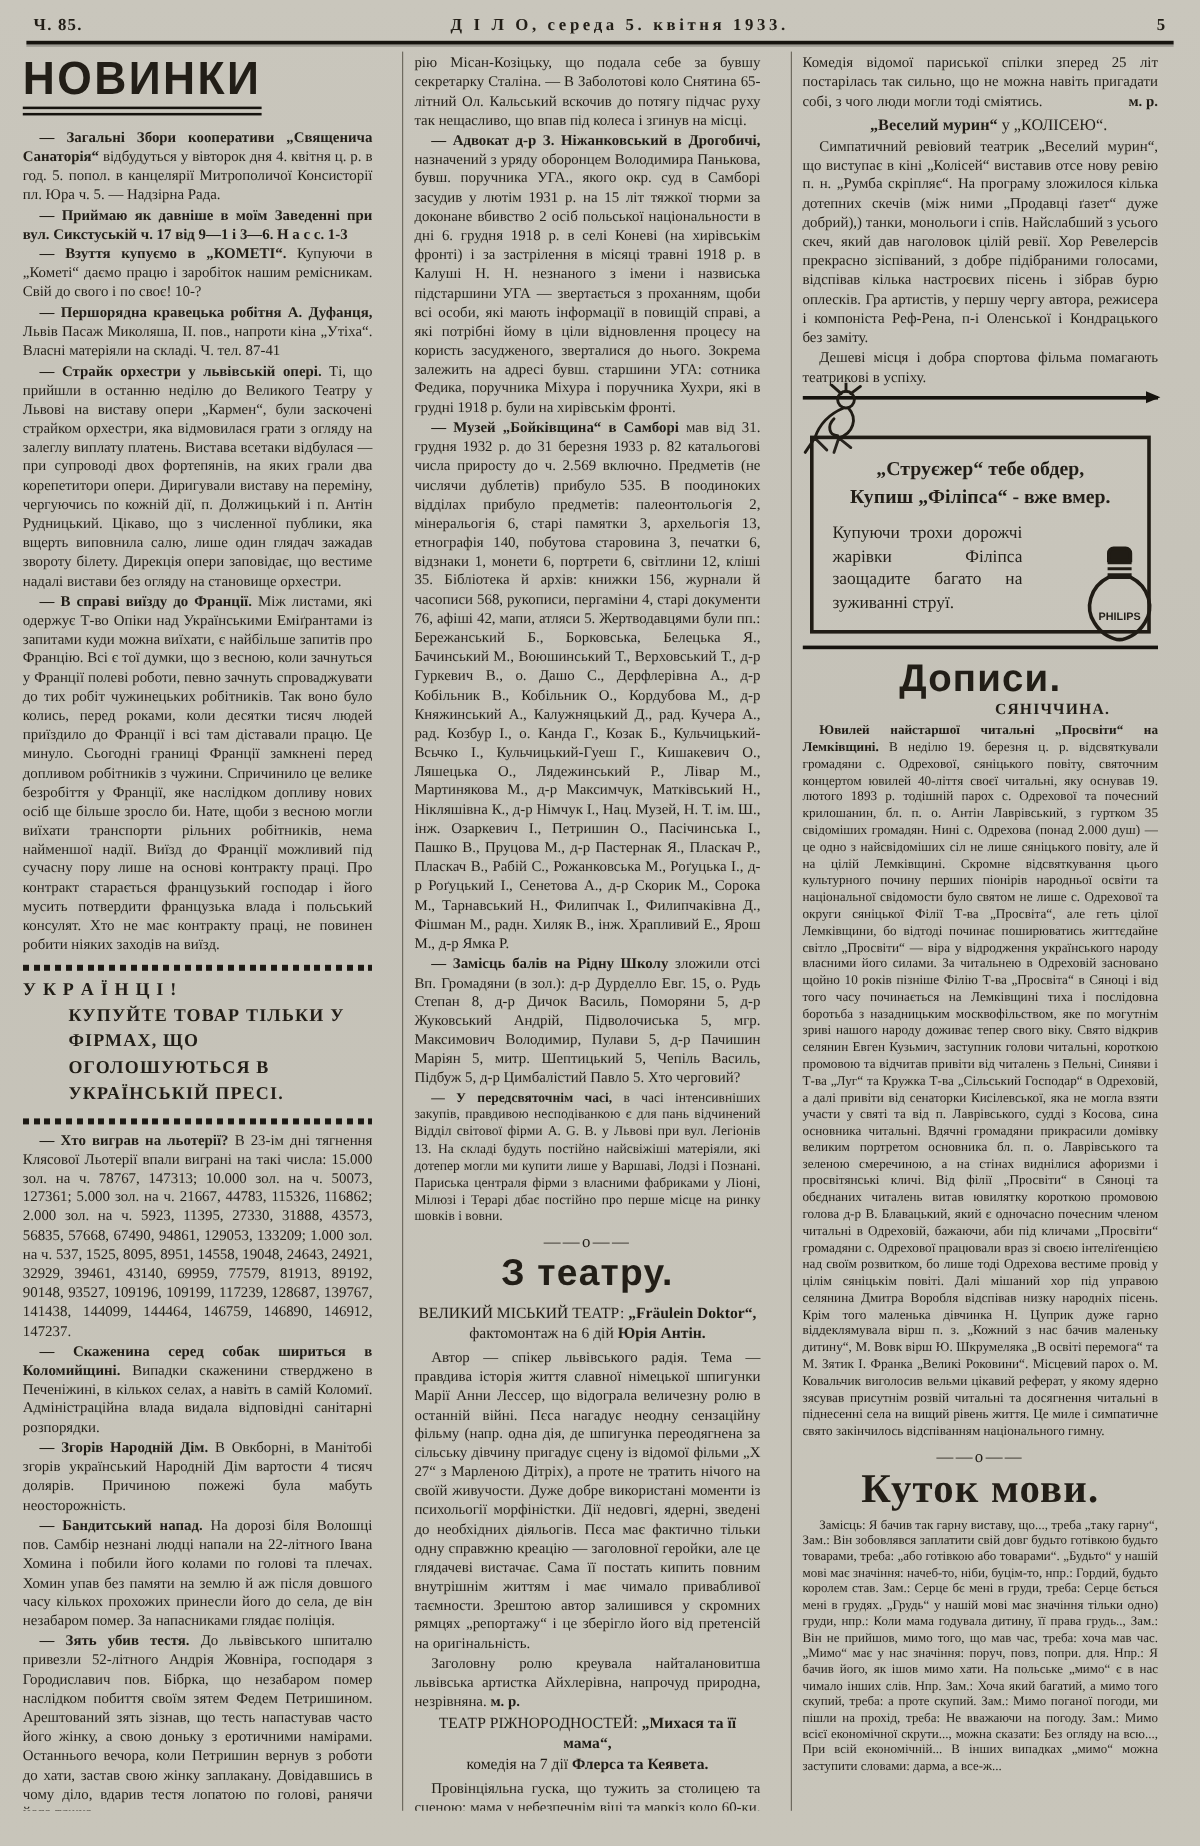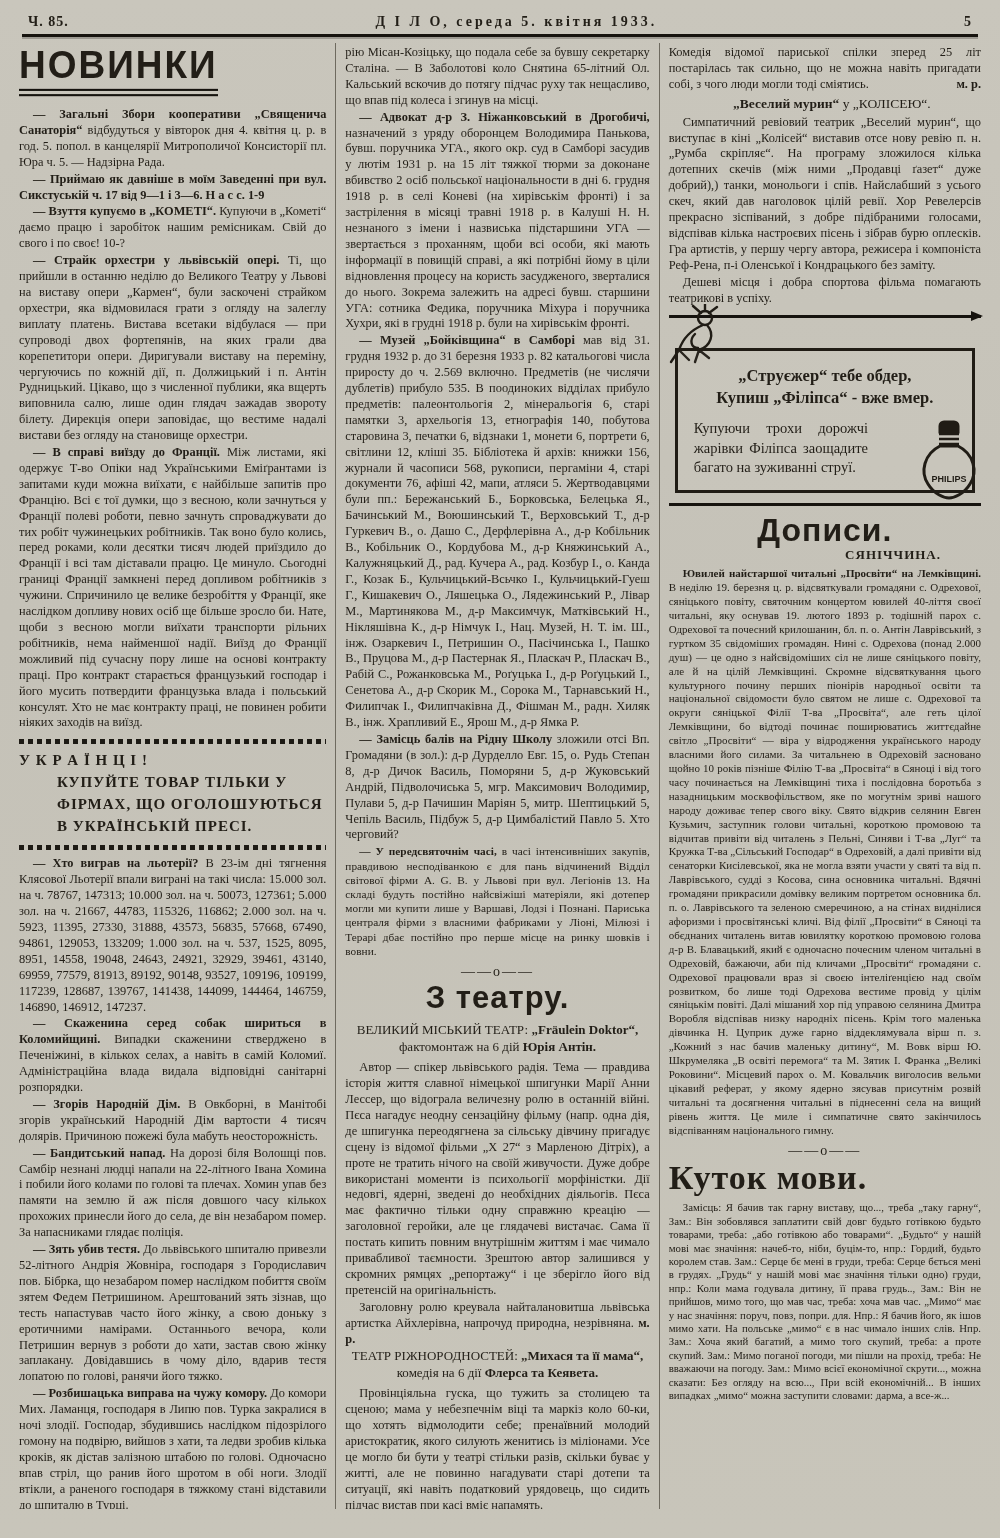--- a/index.html
+++ b/index.html
@@ -7,21 +7,21 @@
        font-family:"Liberation Serif","DejaVu Serif",serif;color:#221e17;}
   .page{width:1000px;height:1538px;position:relative;overflow:hidden;
         background:linear-gradient(180deg,#c9c6bc 0%,#c5c2b8 40%,#c8c5ba 100%);}
   
   .hdr{display:flex;justify-content:space-between;align-items:flex-end;
        padding:14px 28px 4px 28px;font-weight:bold;font-size:14px;letter-spacing:1px;}
   .hdr .mast{letter-spacing:3px;}
   .hdr-rule{margin:0 22px;border-top:3px solid #16130e;box-shadow:0 2px 0 rgba(22,19,14,.25);}
   
   .cols{display:flex;align-items:stretch;height:1472px;padding:6px 10px 0 10px;box-sizing:border-box;}
-  .col{padding:2px 9px 0 9px;box-sizing:border-box;overflow:hidden;}
+  .col{padding:2px 25px 0 9px;box-sizing:border-box;overflow:hidden;}
   .c1{width:330px;border-right:1px solid #6e6a5f;}
   .c2{width:327px;border-right:1px solid #6e6a5f;}
   .c3{width:334px;}
   p{margin:0 0 1px 0;text-align:justify;text-indent:14px;
     font-size:12.4px;line-height:15.9px;}
   p.noind{text-indent:0;}
   b.lead{font-weight:bold;}
   .sig{display:block;text-align:right;font-weight:bold;text-indent:0;}
   
   .novynky{font-size:37px;font-weight:900;letter-spacing:2px;line-height:1;
@@ -46,43 +46,44 @@
   .phil-wrap{position:relative;margin:30px 6px 10px 6px;}
   .phil-box{border:3px solid #201c15;padding:14px 16px 12px 16px;position:relative;background:rgba(255,255,255,0.04);}
   .phil-verse{font-weight:bold;font-size:16.5px;text-align:center;line-height:1.35;margin-bottom:10px;}
   .phil-body{font-size:14.5px;line-height:1.35;text-align:justify;padding-right:88px;}
   .jester{position:absolute;top:-44px;left:-10px;}
   .bulb{position:absolute;right:-14px;bottom:-16px;}
   .dopysy-title{font-size:32px;font-weight:900;text-align:center;letter-spacing:1px;
       font-family:"Liberation Sans","DejaVu Sans",sans-serif;margin:4px 0 0 0;line-height:1.05;}
   .region{font-weight:bold;font-size:13px;text-align:right;letter-spacing:1px;padding-right:40px;margin:0 0 4px 0;}
   .dopysy-text{font-size:11px;line-height:13.9px;}
-  .kutok-title{font-size:34px;font-weight:bold;letter-spacing:1px;margin:0 0 6px 0;line-height:1;}
+  .kutok-title{font-size:34px;font-weight:bold;letter-spacing:1px;margin:0 0 6px 0;line-height:1;text-align:center;}
   .kutok-text{font-size:10.8px;line-height:13.4px;font-style:normal;}
 </style>
 </head>
 <body>
 
 <div class="page">
 
   <div class="hdr">
     <span>Ч. 85.</span>
     <span class="mast">Д І Л О,  середа 5. квітня 1933.</span>
     <span>5</span>
   </div>
   <div class="hdr-rule"></div>
 
   <div class="cols">
 
     <div class="col c1">
       <div class="novynky">НОВИНКИ</div>
 
       <p class="item"><b class="lead">— Загальні Збори кооперативи „Священича Санаторія“ </b><span>відбудуться у вівторок дня 4. квітня ц. р. в год. 5. попол. в канцелярії Митрополичої Консисторії пл. Юра ч. 5. — Надзірна Рада.</span></p>
-      <p class="item"><b class="lead">— Приймаю як давніше в моїм Заведенні при вул. Сикстуській ч. 17 від 9—1 і 3—6. Н а с с. 1-9</b><span></span></p>
+      <p class="item"><b class="lead">— Приймаю як давніше в моїм Заведенні при вул. Сикстуській ч. 17 від 9—1 і 3—6. Н а с с. 1-3</b><span></span></p>
       <p class="item"><b class="lead">— Взуття купуємо в „КОМЕТІ“. </b><span>Купуючи в „Кометі“ даємо працю і заробіток нашим ремісникам. Свій до свого і по своє!  10-?</span></p>
+      <p class="item"><b class="lead">— Першорядна кравецька робітня А. Дуфанця, </b><span>Львів Пасаж Миколяша, II. пов., напроти кіна „Утіха“. Власні матеріяли на складі. Ч. тел. 87-41</span></p>
       <p class="item"><b class="lead">— Страйк орхестри у львівській опері. </b><span>Ті, що прийшли в останню неділю до Великого Театру у Львові на виставу опери „Кармен“, були заскочені страйком орхестри, яка відмовилася грати з огляду на залеглу виплату платень. Вистава всетаки відбулася — при супроводі двох фортепянів, на яких грали два корепетитори опери. Диригували виставу на переміну, чергуючись по кожній дії, п. Должицький і п. Антін Рудницький. Цікаво, що з численної публики, яка вщерть виповнила салю, лише один глядач зажадав звороту білету. Дирекція опери заповідає, що вестиме надалі вистави без огляду на становище орхестри.</span></p>
       <p class="item"><b class="lead">— В справі виїзду до Франції. </b><span>Між листами, які одержує Т-во Опіки над Українськими Еміґрантами із запитами куди можна виїхати, є найбільше запитів про Францію. Всі є тої думки, що з весною, коли зачнуться у Франції полеві роботи, певно зачнуть спроваджувати до тих робіт чужинецьких робітників. Так воно було колись, перед роками, коли десятки тисяч людей приїздило до Франції і всі там діставали працю. Це минуло. Сьогодні границі Франції замкнені перед допливом робітників з чужини. Спричинило це велике безробіття у Франції, яке наслідком допливу нових осіб ще більше зросло би. Нате, щоби з весною могли виїхати транспорти рільних робітників, нема найменшої надії. Виїзд до Франції можливий під сучасну пору лише на основі контракту праці. Про контракт старається французький господар і його мусить потвердити французька влада і польський консулят. Хто не має контракту праці, не повинен робити ніяких заходів на виїзд.</span></p>
 
       <div class="dotrule"></div>
       <div class="appeal">
         <span>У К Р А Ї Н Ц І !</span>
         <span class="l2">КУПУЙТЕ ТОВАР ТІЛЬКИ У ФІРМАХ, ЩО ОГОЛОШУЮТЬСЯ В УКРАЇНСЬКІЙ ПРЕСІ.</span>
       </div>
       <div class="dotrule"></div>
 
@@ -107,21 +108,21 @@
       <p class="odash">——о——</p>
 
       <div class="sect-title">З театру.</div>
       <p class="thead"><span>ВЕЛИКИЙ МІСЬКИЙ ТЕАТР: </span><b>„Fräulein Doktor“,</b><br>
         <span>фактомонтаж на 6 дій </span><b>Юрія Антін.</b></p>
 
       <p>Автор — спікер львівського радія. Тема — правдива історія життя славної німецької шпигунки Марії Анни Лессер, що відограла величезну ролю в останній війні. Пєса нагадує неодну сензаційну фільму (напр. одна дія, де шпигунка переодягнена за сільську дівчину пригадує сцену із відомої фільми „X 27“ з Марленою Дітріх), а проте не тратить нічого на своїй живучости. Дуже добре використані моменти із психольогії морфіністки. Дії недовгі, ядерні, зведені до необхідних діяльогів. Пєса має фактично тільки одну справжню креацію — заголовної геройки, але це глядачеві вистачає. Сама її постать кипить повним внутрішнім життям і має чимало привабливої таємности. Зрештою автор залишився у скромних рямцях „репортажу“ і це зберігло його від претенсій на оригінальність.</p>
       <p><span>Заголовну ролю креувала найталановитша львівська артистка Айхлерівна, напрочуд природна, незрівняна.</span> <b>м. р.</b></p>
 
       <p class="thead"><span>ТЕАТР РІЖНОРОДНОСТЕЙ: </span><b>„Михася та її мама“,</b><br>
-        <span>комедія на 6 дії </span><b>Флерса та Кеявета.</b></p>
+        <span>комедія на 7 дії </span><b>Флерса та Кеявета.</b></p>
 
       <p>Провінціяльна гуска, що тужить за столицею та сценою; мама у небезпечнім віці та маркіз коло 60-ки, що хотять відмолодити себе; пренаївний молодий аристократик, якого силують женитись із міліонами. Усе це могло би бути у театрі стільки разів, скільки буває у житті, але не повинно нагадувати старі дотепи та ситуації, які навіть податковий урядовець, що сидить підчас вистав при касі вміє напамять.</p>
     </div>
 
     <div class="col c3">
       <p class="noind"><span>Комедія відомої париської спілки зперед 25 літ постарілась так сильно, що не можна навіть пригадати собі, з чого люди могли тоді сміятись.</span> <b class="sig" style="display:inline;float:right;">м. р.</b></p>
 
       <p class="murin-title"><b>„Веселий мурин“</b><span> у „КОЛІСЕЮ“.</span></p>
       <p>Симпатичний ревіовий театрик „Веселий мурин“, що виступає в кіні „Колісей“ виставив отсе нову ревію п. н. „Румба скріпляє“. На програму зложилося кілька дотепних скечів (між ними „Продавці ґазет“ дуже добрий),) танки, монольоги і спів. Найслабший з усього скеч, який дав наголовок цілій ревії. Хор Ревелерсів прекрасно зіспіваний, з добре підібраними голосами, відспівав кілька настроєвих пісень і зібрав бурю оплесків. Гра артистів, у першу чергу автора, режисера і компоніста Реф-Рена, п-і Оленської і Кондрацького без заміту.</p>
       <p>Дешеві місця і добра спортова фільма помагають театрикові в успіху.</p>

